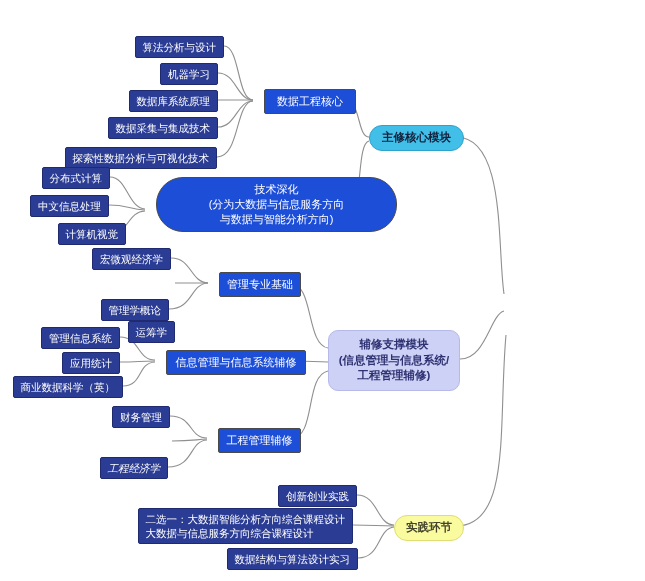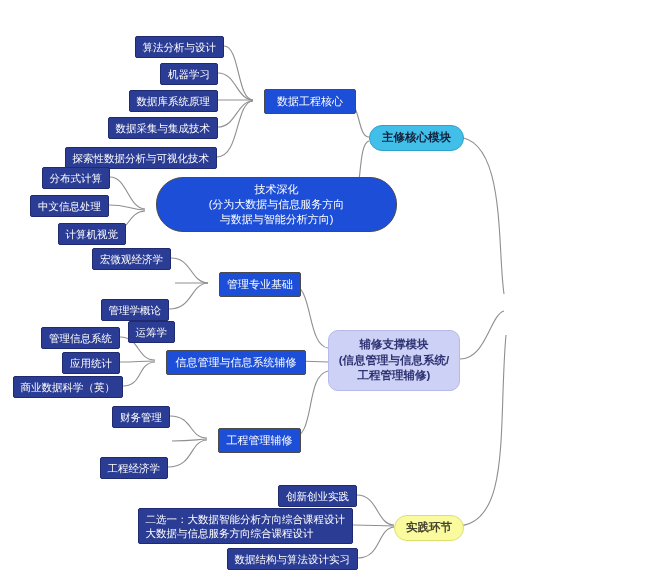--- a/index.html
+++ b/index.html
@@ -143,19 +143,19 @@
   <div class="node leaf" style="top:167px;right:535px;">分布式计算</div>
   <div class="node leaf" style="top:195px;right:536px;text-align:right;">中文信息处理</div>
   <div class="node leaf" style="top:223px;right:519px;">计算机视觉</div>
   <div class="node leaf" style="top:248px;right:474px;">宏微观经济学</div>
   <div class="node leaf" style="top:273px;right:470px;margin-top:48px;">运筹学</div>
   <div class="node leaf" style="top:299px;right:476px;">管理学概论</div>
   <div class="node leaf" style="top:327px;right:525px;">管理信息系统</div>
   <div class="node leaf" style="top:352px;right:525px;">应用统计</div>
   <div class="node leaf" style="top:376px;right:522px;">商业数据科学（英）</div>
   <div class="node leaf" style="top:406px;right:475px;">财务管理</div>
-  <div class="node leaf" style="top:457px;right:477px;">工程经济学</div>
+  <div class="node leaf" style="top:457px;right:477px;font-style:italic;">工程经济学</div>
   <div class="node leaf" style="top:485px;right:288px;">创新创业实践</div>
   <div class="node leaf multiline align-left" style="top:508px;right:292px;">二选一：大数据智能分析方向综合课程设计
 大数据与信息服务方向综合课程设计</div>
   <div class="node leaf" style="top:548px;right:287px;">数据结构与算法设计实习</div>
 
 </div>
 
 </body></html>

